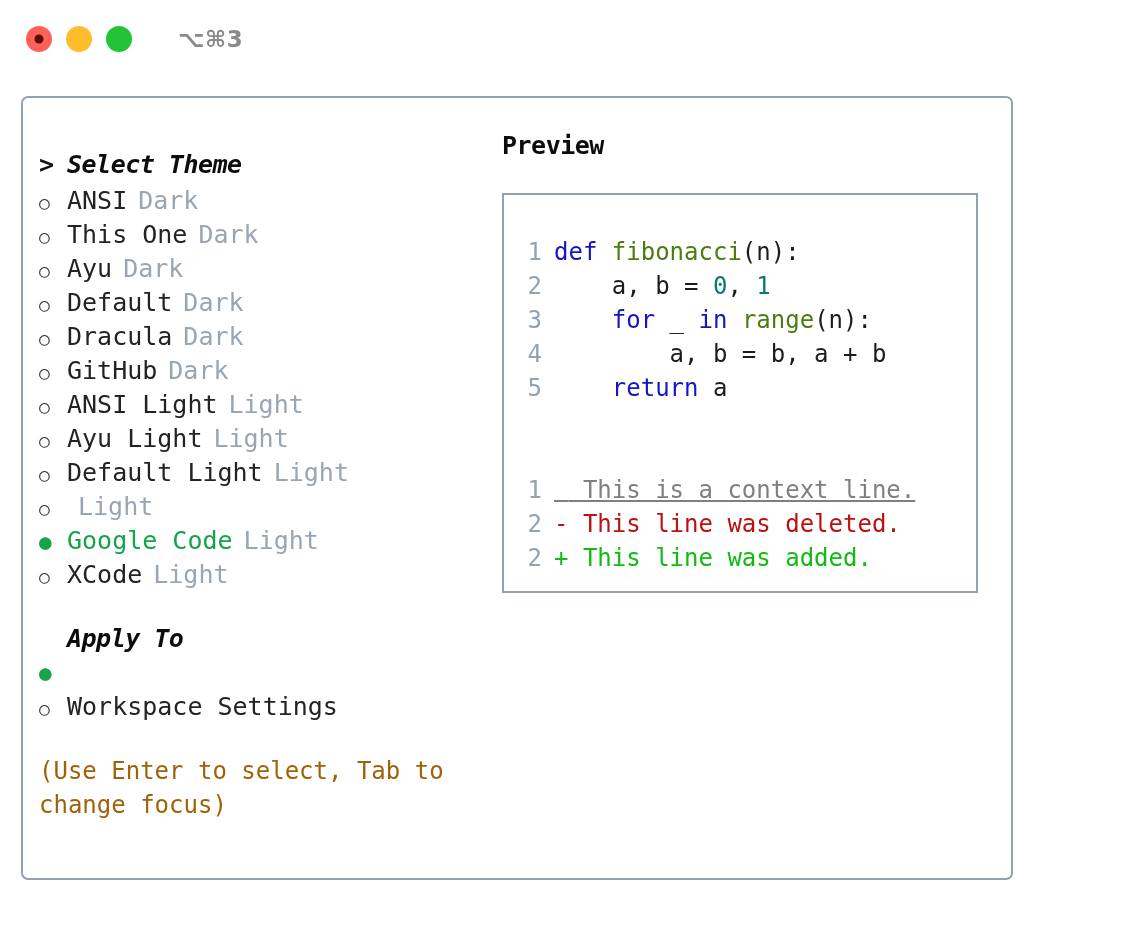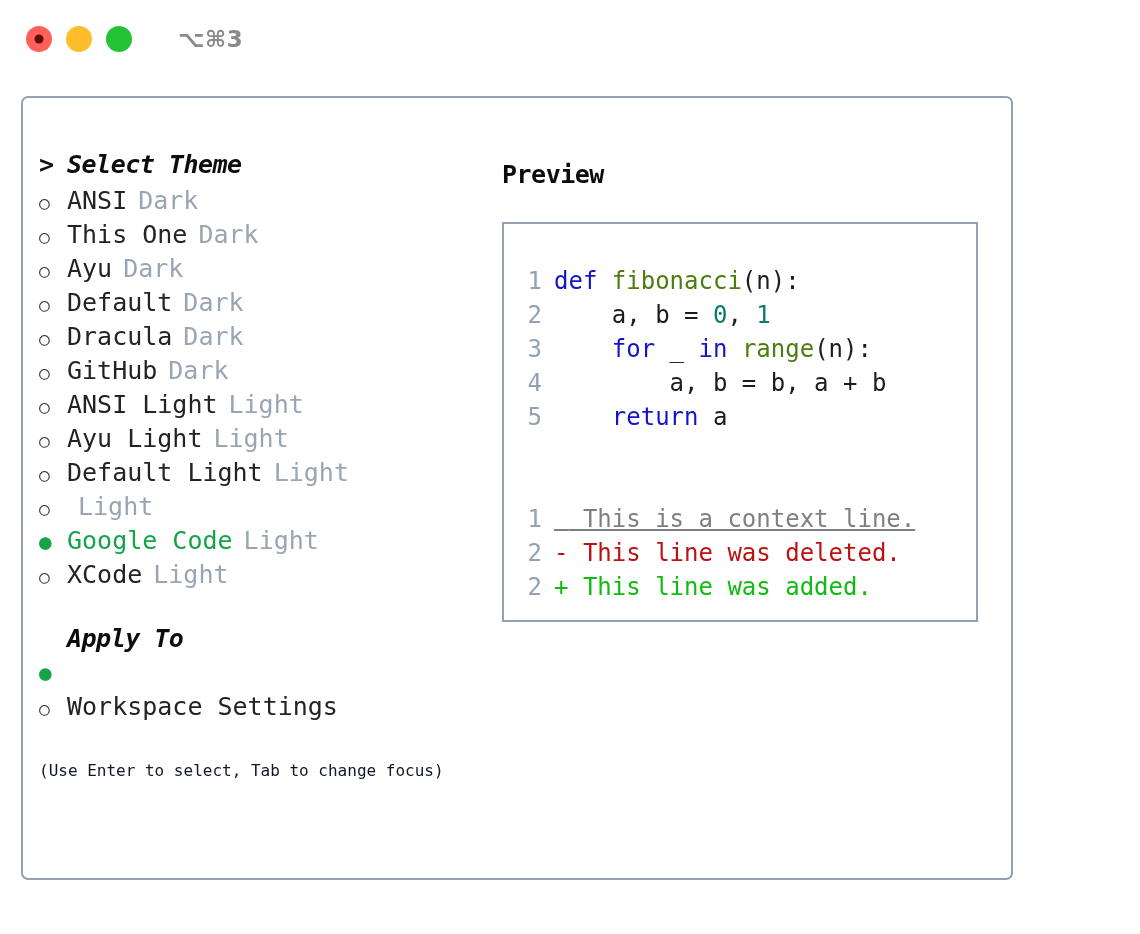--- a/index.html
+++ b/index.html
@@ -124,31 +124,31 @@
   .label.sel { color: #16a34a; }
   .variant {
     color: #9aa5b4;
     margin-left: 11px;
   }
   .header-row { margin-bottom: 2px; }
   .gap { height: 30px; }
 
   .hint {
     margin-top: 30px;
-    color: #0f172a;
-    font-size: 16px;
+    color: #a16207;
+    font-size: 24px;
     line-height: 34px;
     width: 420px;
   }
 
   
   .right-col {
     position: absolute;
     left: 479px;
-    top: 62px;
+    top: 33px;
     width: 500px;
   }
   .preview-title {
     font-size: 25px;
     font-weight: bold;
     color: #0c0c0c;
     letter-spacing: -0.5px;
     margin-bottom: 33px;
   }
   .preview-box {

